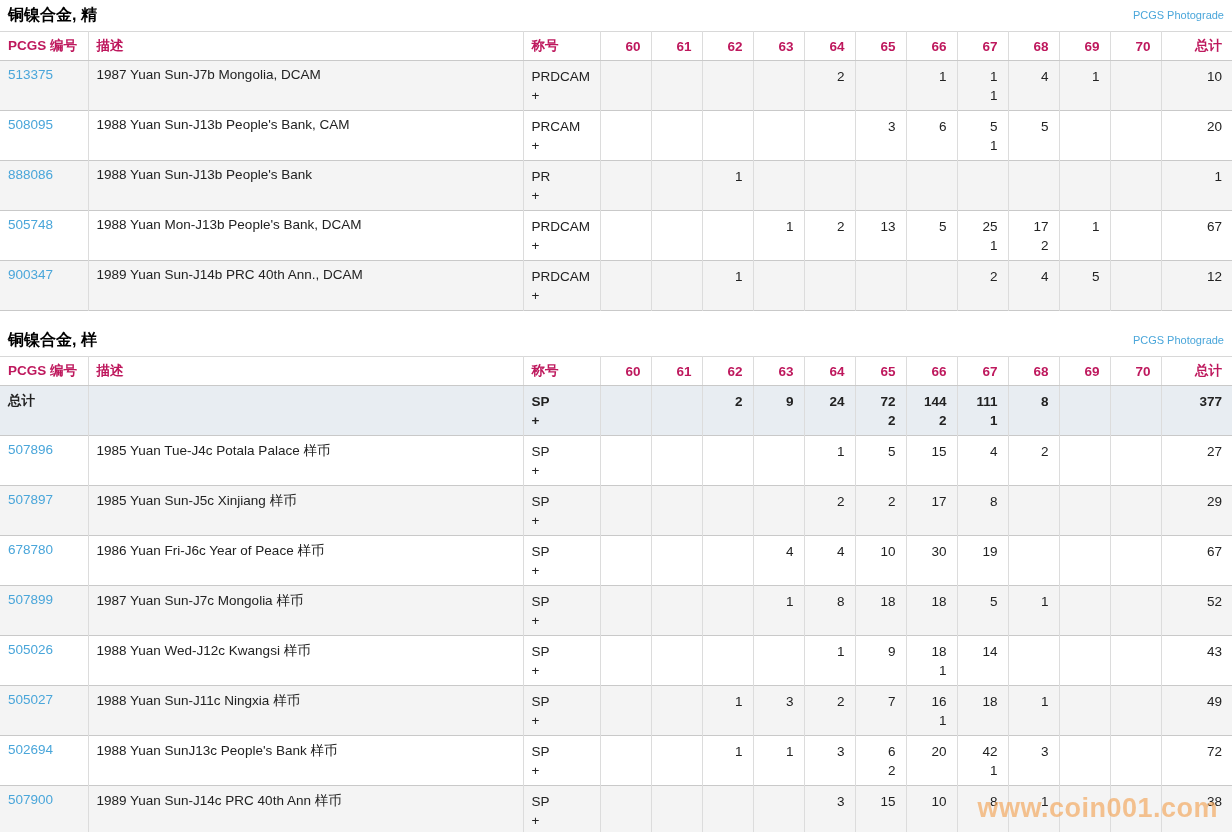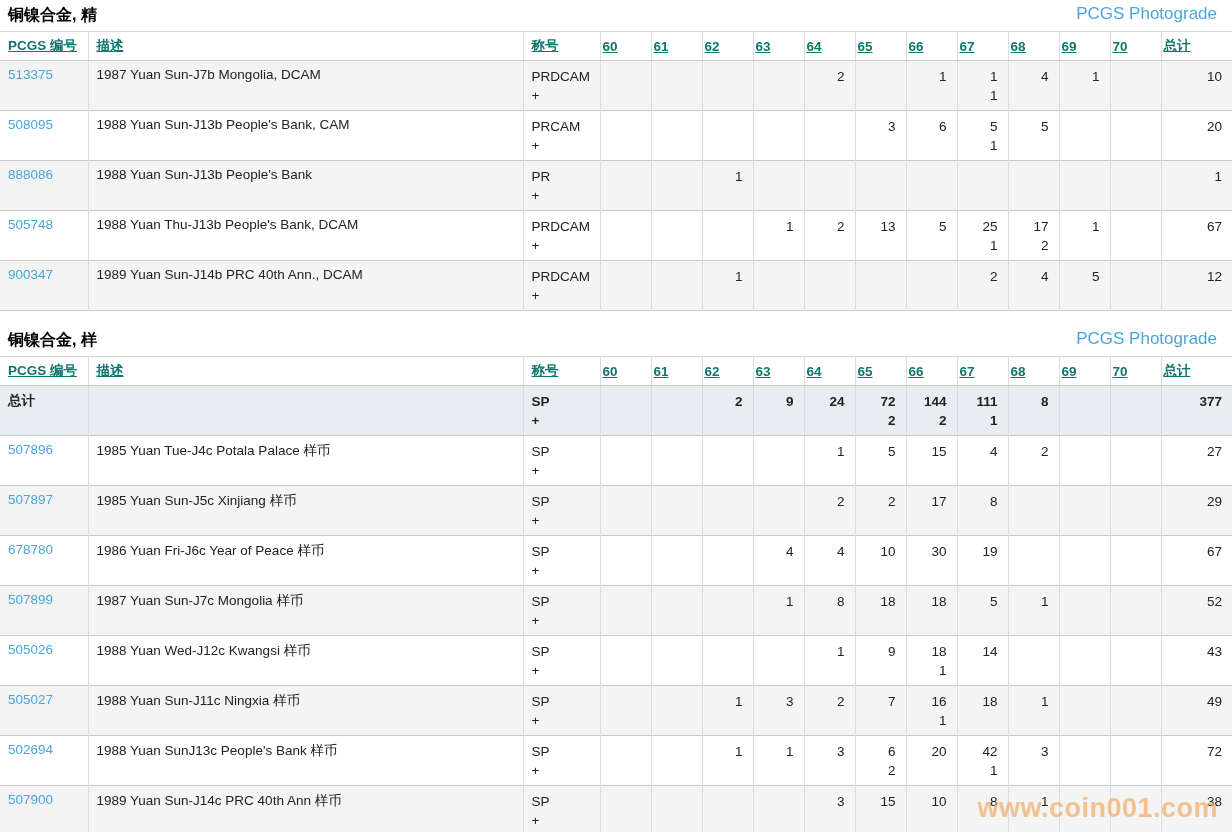--- a/index.html
+++ b/index.html
@@ -13,32 +13,32 @@
   }
   *{box-sizing:border-box;}
   html,body{margin:0;padding:0;}
   body{
     width:1232px;height:832px;overflow:hidden;position:relative;
     background:#fff;color:var(--text);
     font-family:"Liberation Sans", sans-serif;font-size:13.5px;
   }
   .section{margin:0;}
   .sec-head{
-    display:flex;justify-content:space-between;align-items:flex-start;
-    padding:6px 15px 7px 8px;
+    display:flex;justify-content:space-between;align-items:center;
+    padding:6px 8px 7px 8px;
   }
   .sec-title{font-size:16px;font-weight:bold;color:#000;margin:0;line-height:18px;}
-  .pg-link{color:var(--link);text-decoration:none;font-size:17px;line-height:16px;cursor:pointer;}
+  .pg-link{color:var(--link);text-decoration:none;font-size:11px;line-height:16px;cursor:pointer;}
   table{width:1232px;border-collapse:collapse;table-layout:fixed;border-bottom:1px solid var(--border-h);}
   thead th{
-    font-weight:bold;text-align:left;color:#0f766e;
+    font-weight:bold;text-align:left;color:#be185d;
     border-top:1px solid #d8d8d8;border-bottom:1px solid var(--border-h);
-    padding:5px 8px;height:27px;vertical-align:middle;white-space:nowrap;text-decoration:underline;
+    padding:5px 8px;height:27px;vertical-align:middle;white-space:nowrap;
   }
-  th.num{padding:5px 10px 5px 2px;margin-top:16px;}
+  th.num{text-align:right;padding:5px 10px 5px 2px;margin-top:16px;}
   th,td{border-right:1px solid var(--border-v);}
   th:last-child,td:last-child{border-right:none;}
   tbody td{
     vertical-align:top;padding:6px 8px 0 8px;height:50px;
     border-top:1px solid var(--border-h);
   }
   tbody tr:first-child td{border-top:none;}
   td.num{text-align:right;padding:6px 10px 0 2px;}
   .g,.p{height:19px;line-height:19px;white-space:nowrap;}
   td.id a{color:var(--link);text-decoration:none;cursor:pointer;margin-top:16px;}
@@ -257,21 +257,21 @@
           <td class="num">
             <div class="g"></div>
             <div class="p"></div>
           </td>
           <td class="num">
             <div class="g">1</div>
           </td>
         </tr>
         <tr>
           <td class="id"><a>505748</a></td>
-          <td class="desc">1988 Yuan Thu-J13b People's Bank, DCAM</td>
+          <td class="desc">1988 Yuan Mon-J13b People's Bank, DCAM</td>
           <td>
             <div class="g">PRDCAM</div>
             <div class="p">+</div>
           </td>
           <td class="num">
             <div class="g"></div>
             <div class="p"></div>
           </td>
           <td class="num">
             <div class="g"></div>

